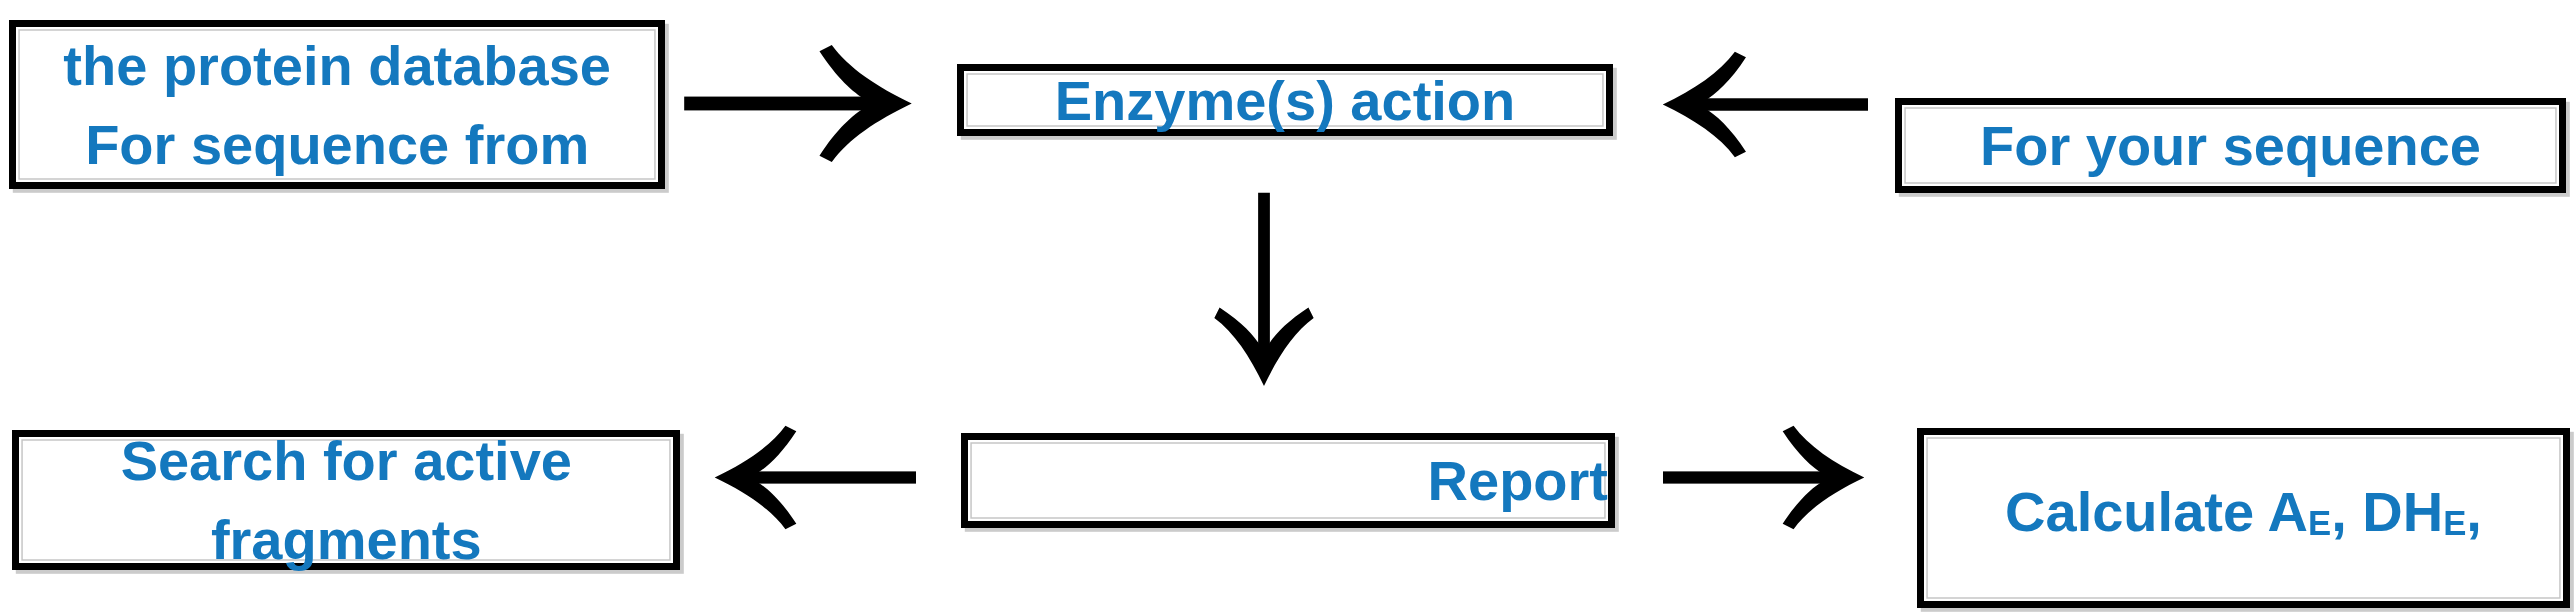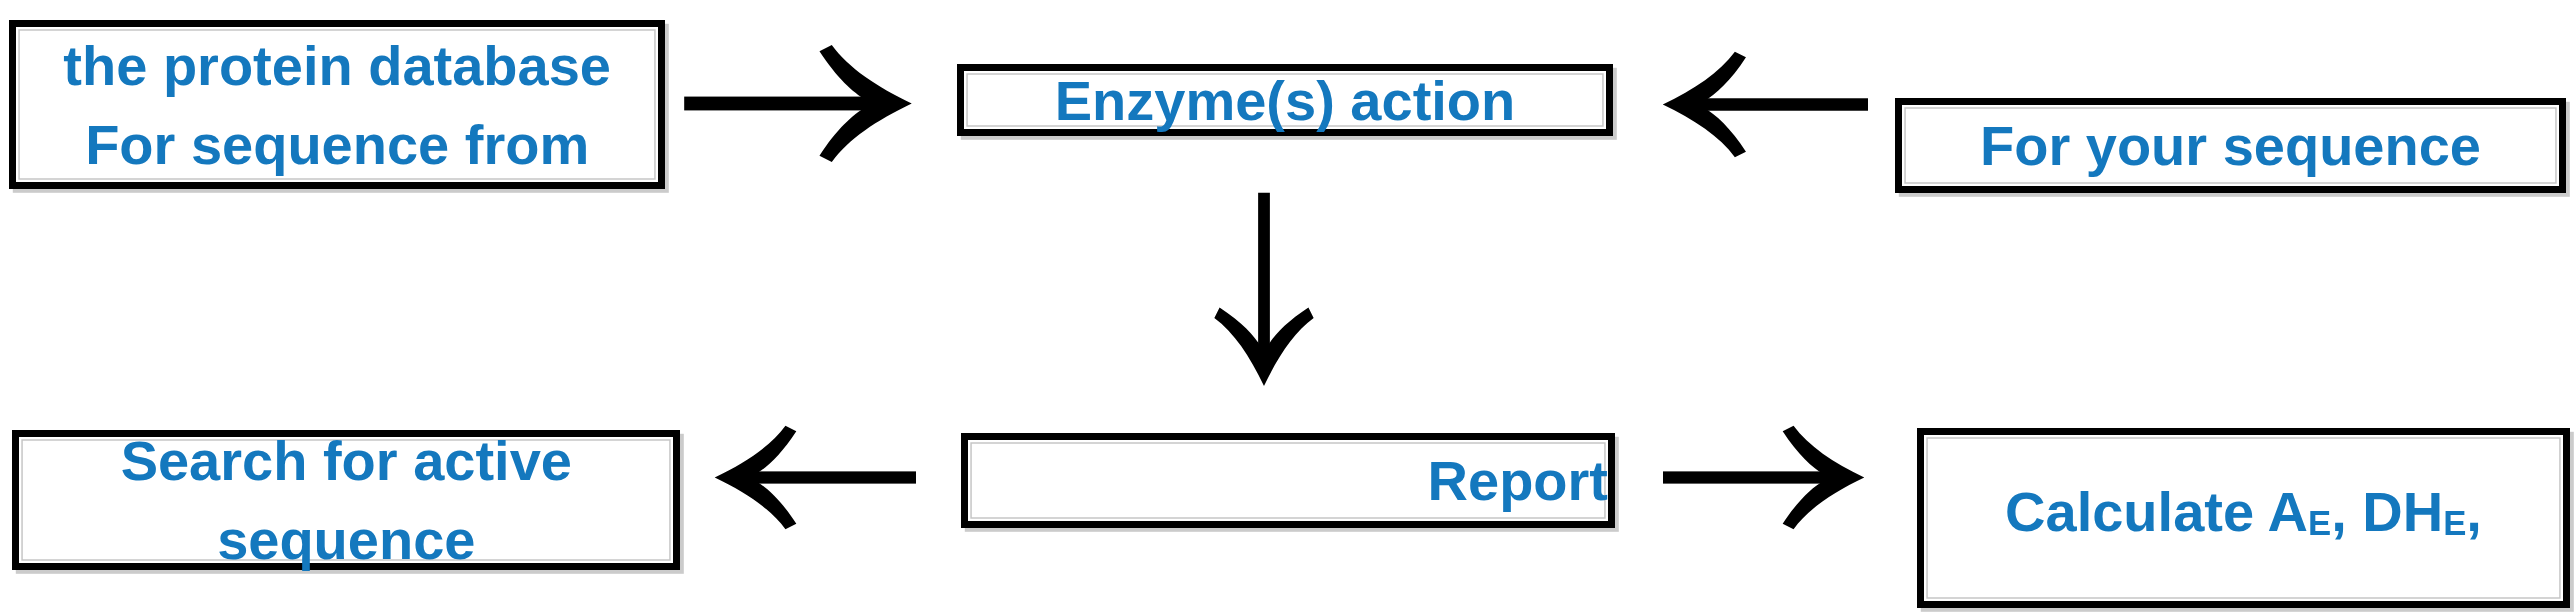--- a/index.html
+++ b/index.html
@@ -84,21 +84,21 @@
   <div class="node" id="node-enzyme">
     <div class="line">Enzyme(s) action</div>
   </div>
 
   <div class="node" id="node-your-seq">
     <div class="line">For your sequence</div>
   </div>
 
   <div class="node" id="node-search">
     <div class="line">Search for active</div>
-    <div class="line">sequence</div>
+    <div class="line">fragments</div>
   </div>
 
   <div class="node" id="node-report">
     <div class="line">Report</div>
   </div>
 
   <div class="node" id="node-calc">
     <div class="line"><span>Calculate A</span><span class="sub">E</span><span>, DH</span><span class="sub">E</span><span>,</span></div>
   </div>
 

